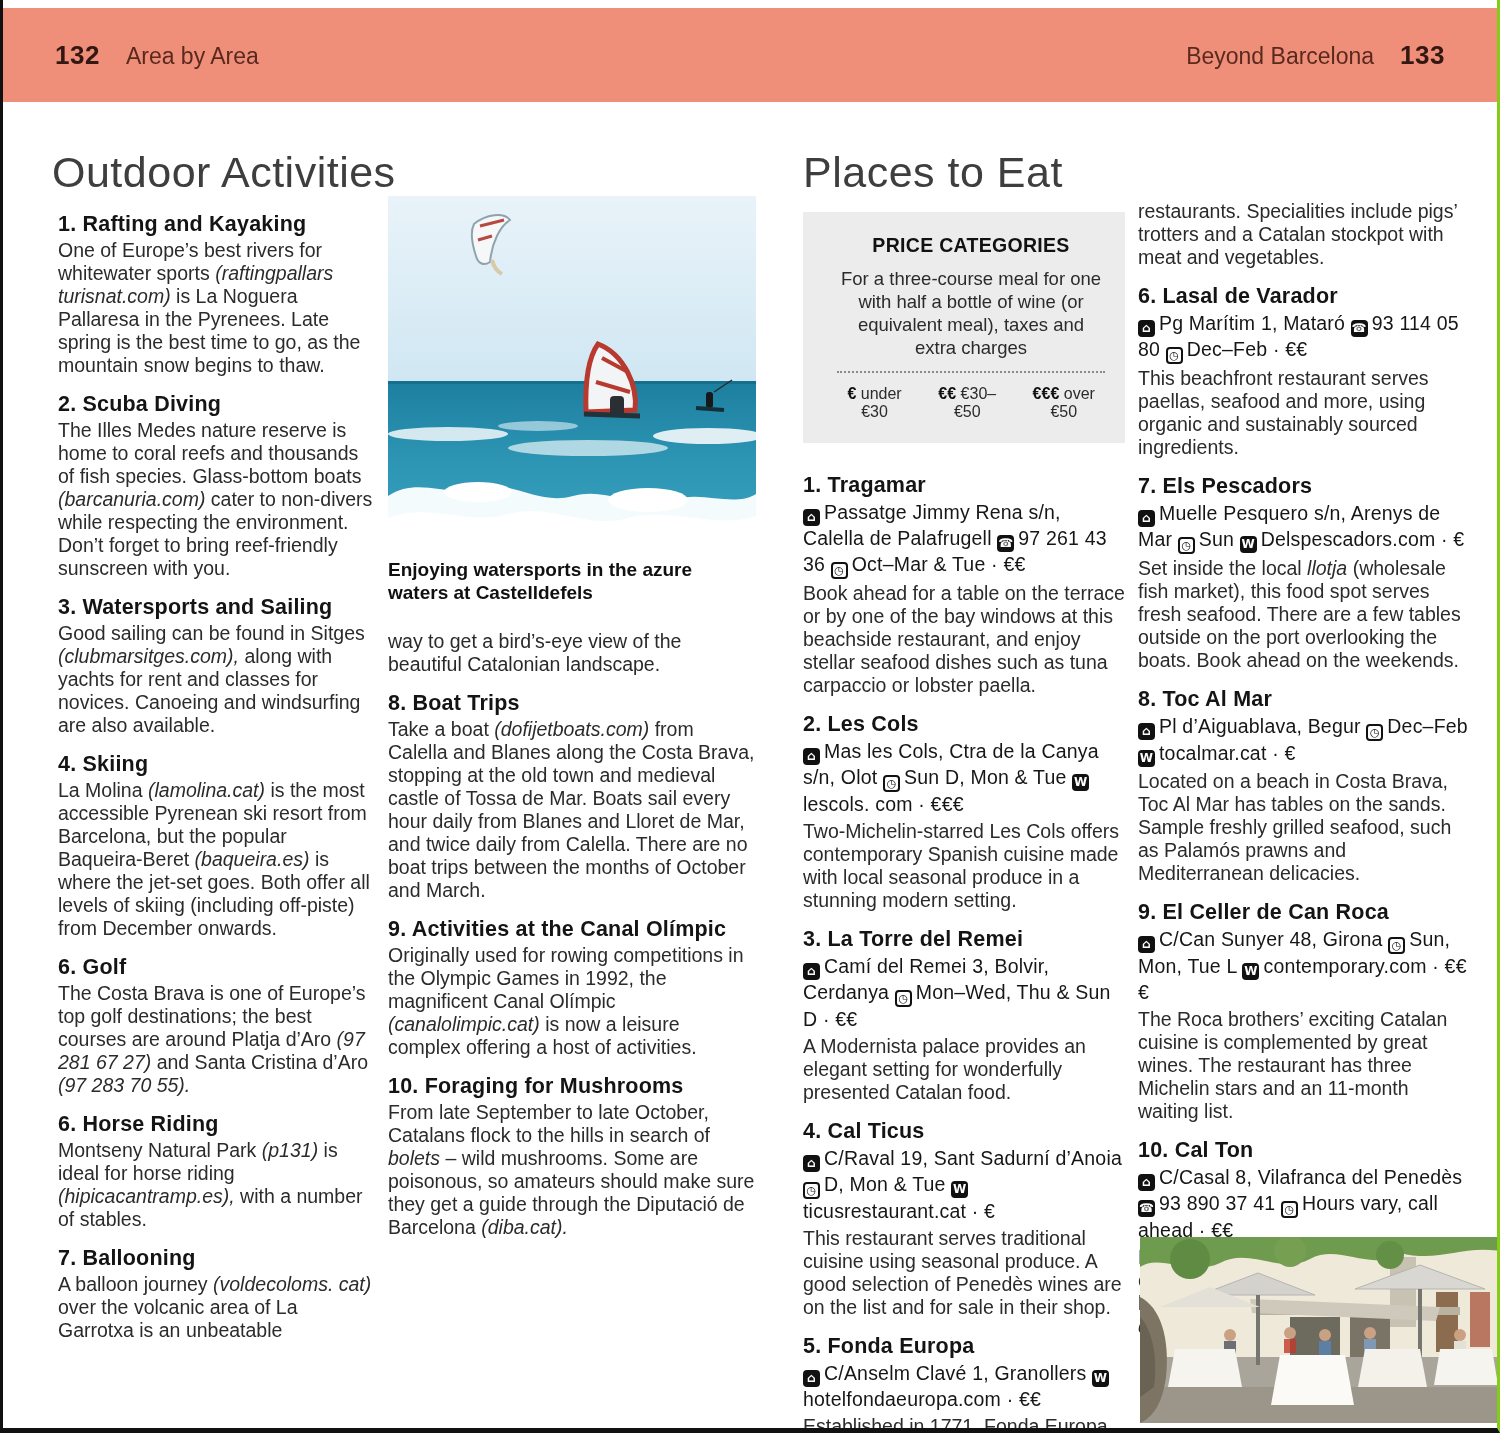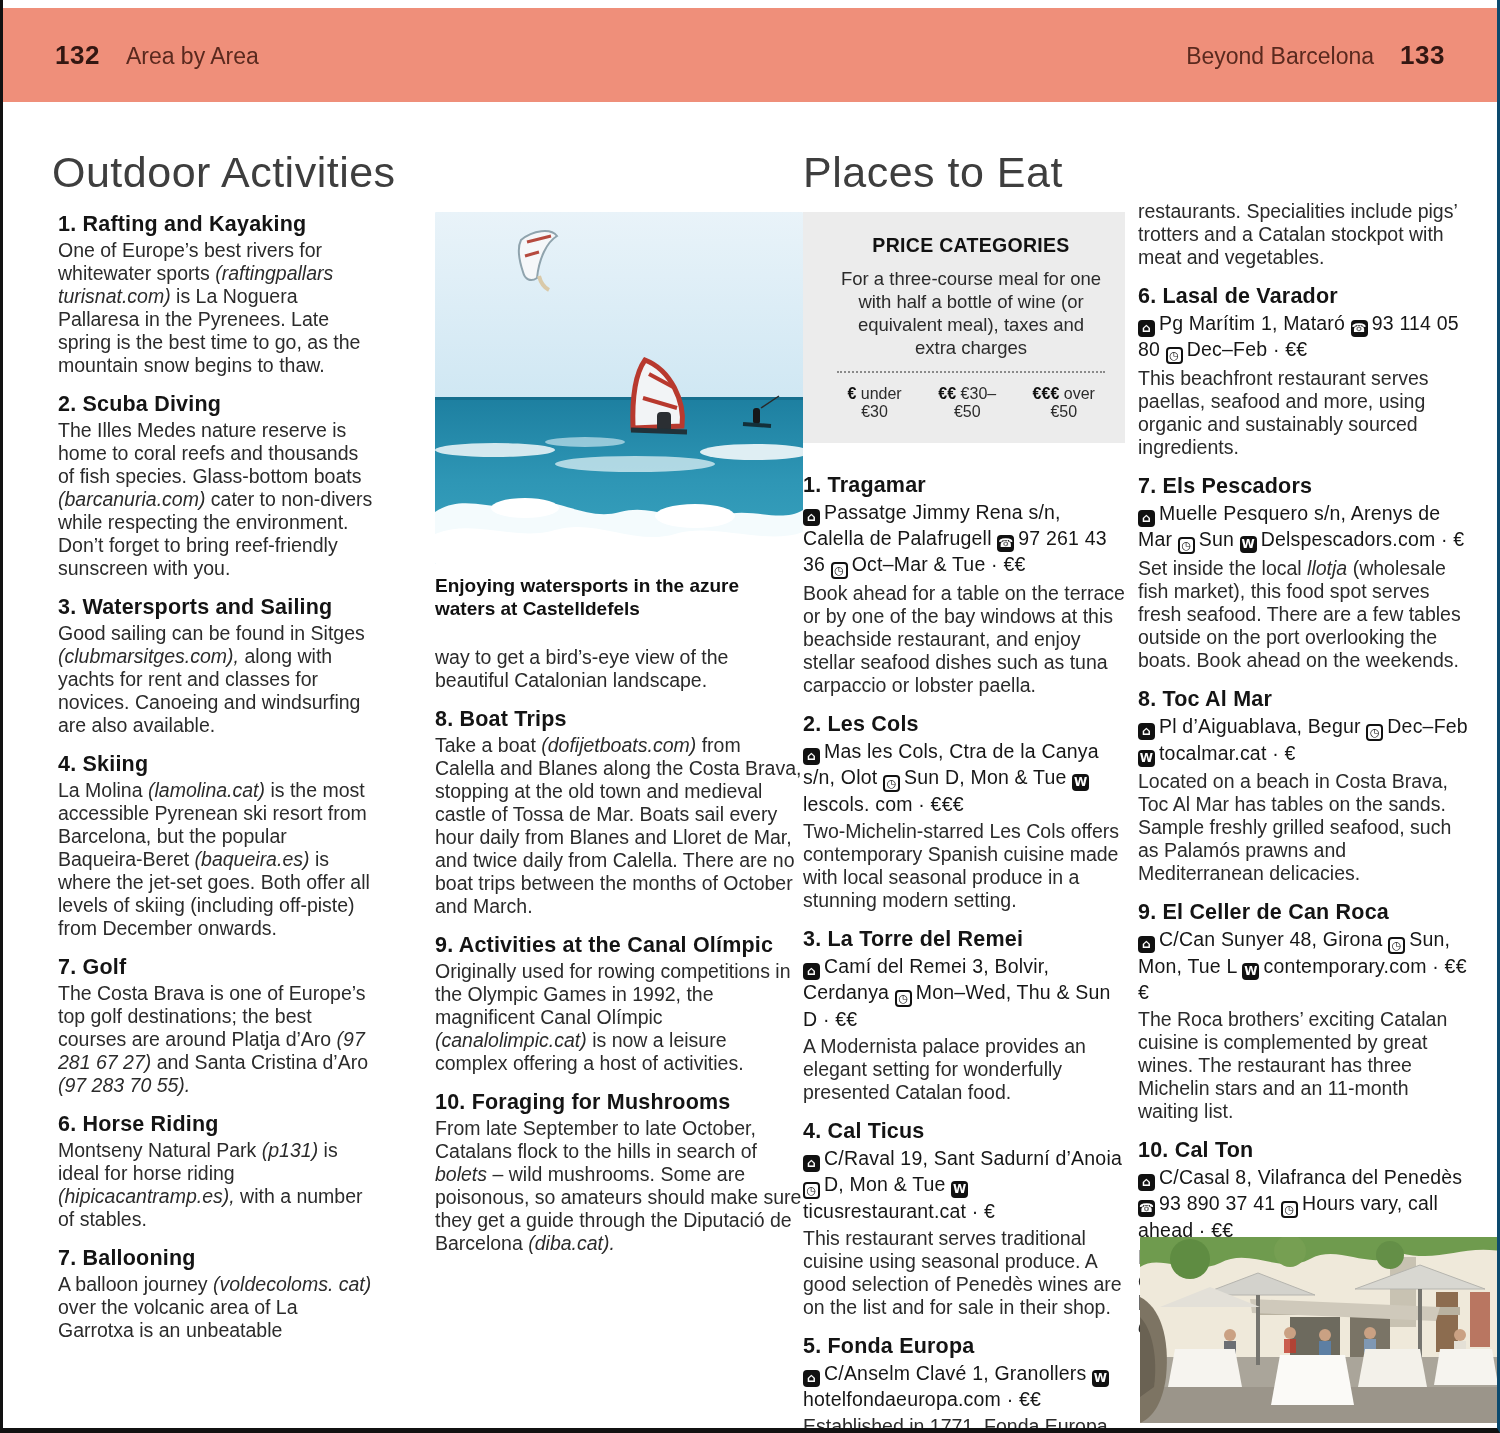--- a/index.html
+++ b/index.html
@@ -1,38 +1,38 @@
 <!DOCTYPE html>
 <html><head>
 <meta charset="utf-8">
 <style>
   html,body{margin:0;padding:0;background:#777;}
   .page{
     position:relative;width:1500px;height:1433px;background:#ffffff;
     font-family:"Liberation Sans","DejaVu Sans",sans-serif;
-    border-left:3px solid #111;border-right:3px solid #0c4a6e;border-bottom:5px solid #111;
+    border-left:3px solid #111;border-right:3px solid #84cc16;border-bottom:5px solid #111;
     box-sizing:border-box;overflow:hidden;color:#2a2a2a;
   }
   .header{
     position:absolute;left:0;top:8px;width:100%;height:94px;
     display:flex;align-items:center;justify-content:space-between;
     padding:0 52px;box-sizing:border-box;
   }
   .hgroup{display:flex;align-items:baseline;gap:26px;}
   .pgnum{font-weight:bold;font-size:26px;color:#331712;letter-spacing:.5px;}
   .hsect{font-size:23px;color:#5a291e;}
   .bigtitle{
     position:absolute;top:148px;margin:0;font-weight:400;font-size:43px;
     color:#3e3e3e;letter-spacing:.5px;
   }
   #title-left{left:49px;}
   #title-right{left:800px;}
   .col{position:absolute;box-sizing:border-box;}
   #col1{left:55px; top:212px; width:318px;}
-  #col2{left:385px;top:212px; width:368px;margin-left:47px;}
+  #col2{left:385px;top:196px; width:368px;}
   #col3{left:800px;top:212px; width:322px;}
   #col4{left:1135px;top:200px;width:335px;}
   .item{margin-bottom:15px;}
   .ititle{
     margin:0 0 2px 0;font-size:21.5px;line-height:25px;font-weight:bold;color:#141414;
     letter-spacing:.2px;
   }
   .ibody{margin:0;font-size:19.5px;line-height:23px;color:#2b2b2b;}
   .ibody i{color:#2b2b2b;}
   .meta{margin:1px 0 3px 0;font-size:19.5px;line-height:25px;color:#161616;letter-spacing:.2px;}
@@ -86,21 +86,21 @@
       </div>
       <div class="item">
         <h3 class="ititle">3. Watersports and Sailing</h3>
         <p class="ibody">Good sailing can be found in Sitges <i>(clubmarsitges.com),</i> along with yachts for rent and classes for novices. Canoeing and windsurfing are also available.</p>
       </div>
       <div class="item">
         <h3 class="ititle">4. Skiing</h3>
         <p class="ibody">La Molina <i>(lamolina.cat)</i> is the most accessible Pyrenean ski resort from Barcelona, but the popular Baqueira-Beret <i>(baqueira.es)</i> is where the jet-set goes. Both offer all levels of skiing (including off-piste) from December onwards.</p>
       </div>
       <div class="item">
-        <h3 class="ititle">7. Golf</h3>
+        <h3 class="ititle">6. Golf</h3>
         <p class="ibody">The Costa Brava is one of Europe’s top golf destinations; the best courses are around Platja d’Aro <i>(97 281 67 27)</i> and Santa Cristina d’Aro <i>(97 283 70 55).</i></p>
       </div>
       <div class="item">
         <h3 class="ititle">6. Horse Riding</h3>
         <p class="ibody">Montseny Natural Park <i>(p131)</i> is ideal for horse riding <i>(hipicacantramp.es),</i> with a number of stables.</p>
       </div>
       <div class="item">
         <h3 class="ititle">7. Ballooning</h3>
         <p class="ibody">A balloon journey <i>(voldecoloms. cat)</i> over the volcanic area of La Garrotxa is an unbeatable</p>
       </div>

